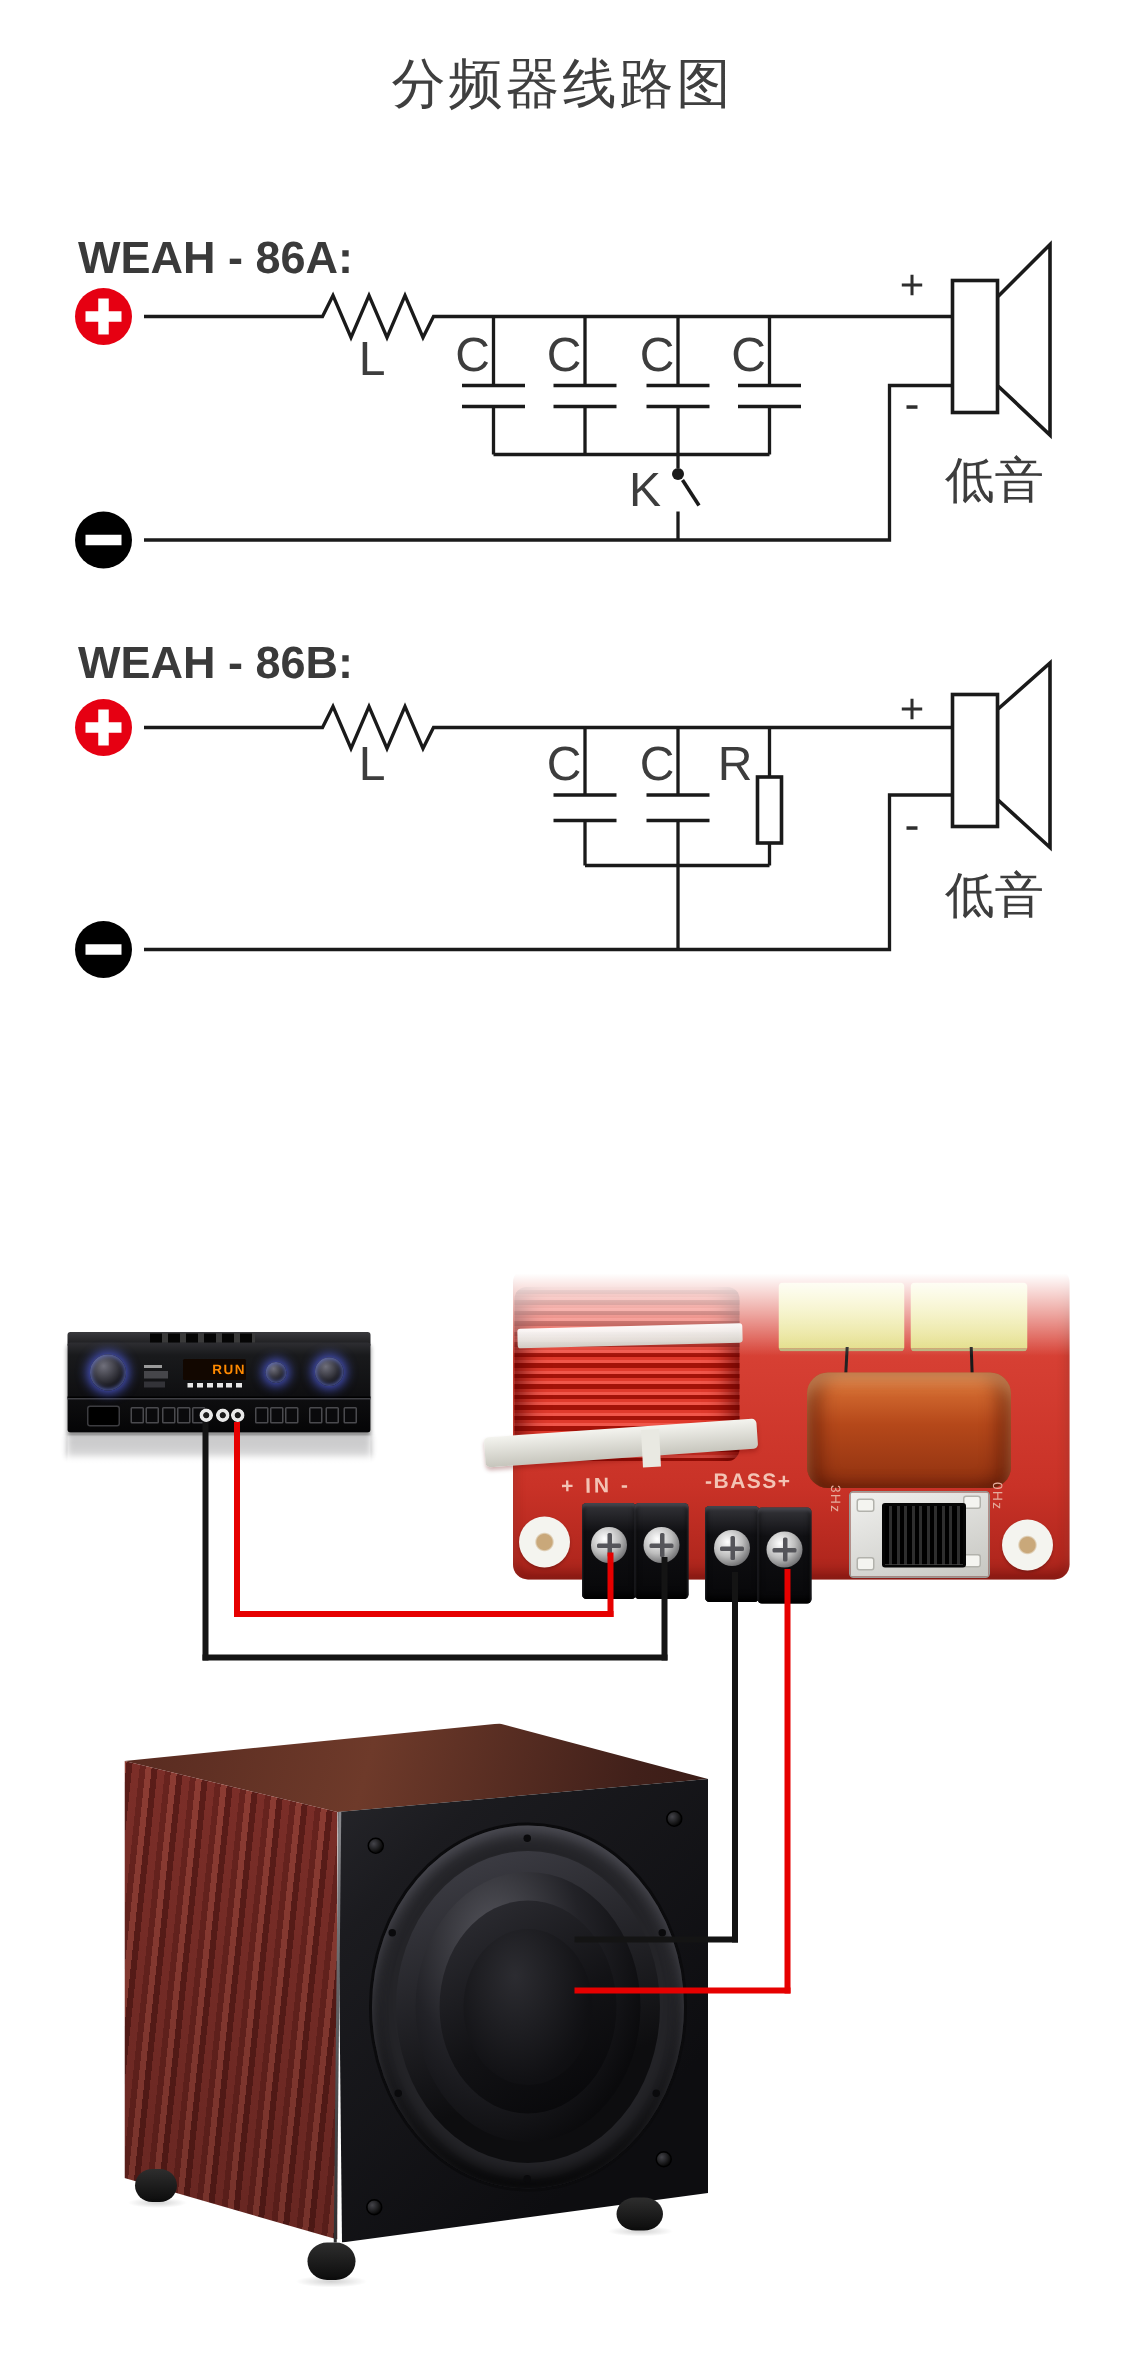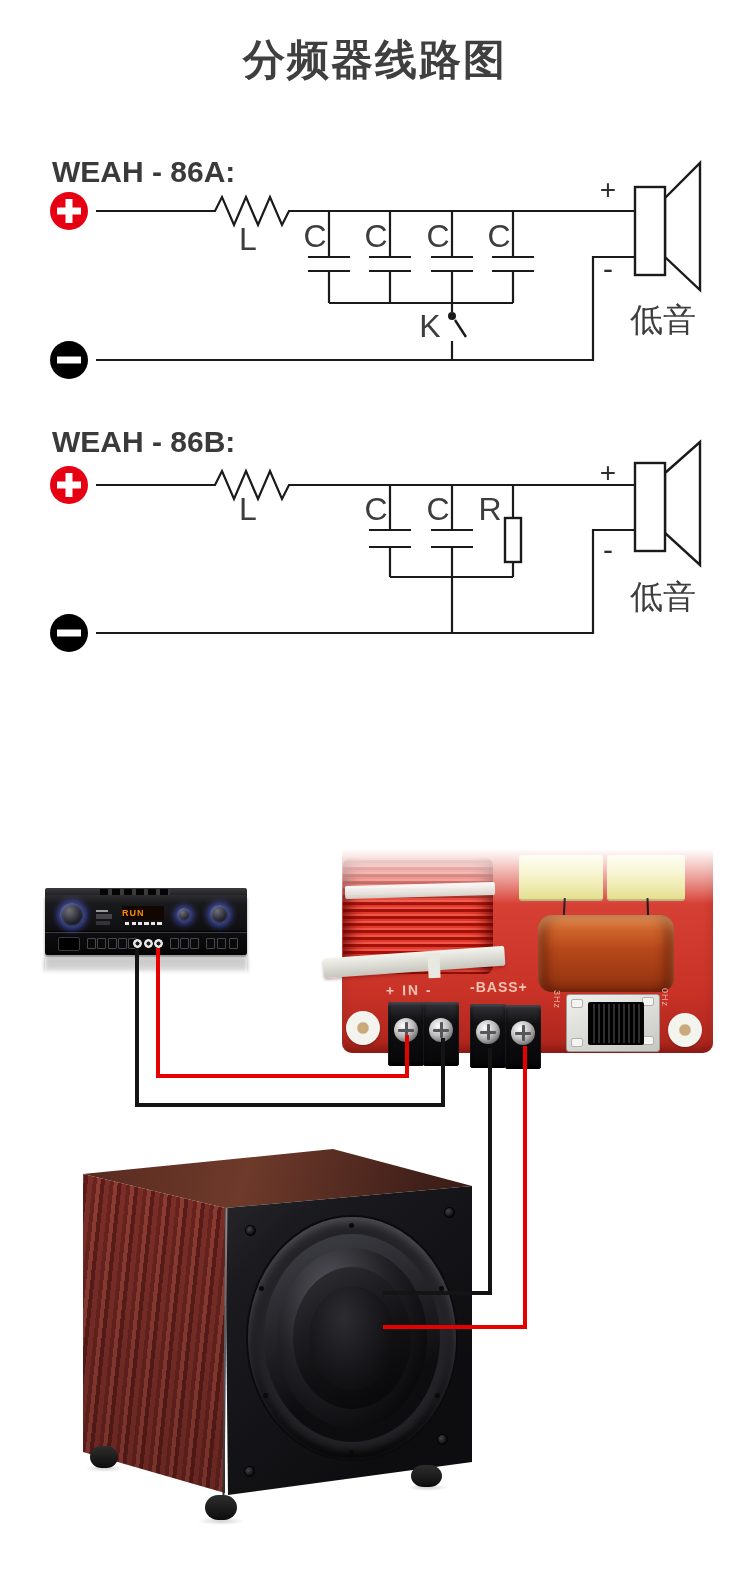--- a/index.html
+++ b/index.html
@@ -37,21 +37,21 @@
   .bscrew{position:absolute;width:9px;height:9px;border-radius:50%;border:1px solid #000;
           background:radial-gradient(circle at 35% 35%,#44444a,#0a0a0a 72%);}
   .foot{position:absolute;background:linear-gradient(#2e2e2e,#0c0c0c);border-radius:45%/55%;}
   .fshadow{position:absolute;background:radial-gradient(ellipse,rgba(0,0,0,.18),rgba(0,0,0,0) 70%);}
 </style>
 </head>
 <body>
 
 <div id="page">
 
-  <div class="abs ctitle" style="top:32px;font-size:42px;font-weight:700;letter-spacing:2px;">分频器线路图</div>
+  <div class="abs ctitle" style="top:32px;font-size:36px;font-weight:400;letter-spacing:2px;">分频器线路图</div>
 
   <svg class="abs" style="left:0;top:148px;" width="750" height="262" viewBox="0 0 750 262">
     <text x="52" y="34" font-size="30" font-weight="600" fill="#3a3a3a">WEAH - 86A:</text>
 
     <g>
       <circle cx="69" cy="63" r="19" fill="#e60012"></circle>
       <line x1="57" y1="63" x2="81" y2="63" stroke="#fff" stroke-width="7"></line>
       <line x1="69" y1="51" x2="69" y2="75" stroke="#fff" stroke-width="7"></line>
     </g>
 
@@ -158,21 +158,21 @@
 
   <div class="abs" style="left:566px;top:994px;width:92px;height:56px;border-radius:3px;z-index:4;border:1px solid #9a9a96;
        background:linear-gradient(160deg,#f0f0ee,#c7c7c2);"></div>
   <div class="ytab" style="left:571px;top:999px;z-index:5;"></div>
   <div class="ytab" style="left:642px;top:997px;z-index:5;"></div>
   <div class="ytab" style="left:571px;top:1038px;z-index:5;"></div>
   <div class="ytab" style="left:642px;top:1036px;z-index:5;"></div>
   <div class="abs" style="left:588px;top:1002px;width:52px;height:39px;border-radius:2px;z-index:5;border:2px solid #050505;
        background:repeating-linear-gradient(90deg,#000 0 3px,#2e2e2e 3px 5px);"></div>
 
-  <div class="silk" style="left:386px;top:982px;transform:rotate(-1deg);">+ IN -</div>
+  <div class="silk" style="left:374px;top:982px;transform:rotate(-1deg);">+ IN -</div>
   <div class="silk" style="left:470px;top:979px;letter-spacing:1px;">-BASS+</div>
   <div class="vsilk" style="left:552px;top:990px;">3Hz</div>
   <div class="vsilk" style="left:660px;top:988px;">0Hz</div>
 
   <div class="hole" style="left:346px;top:1011px;"></div>
   <div class="hole" style="left:668px;top:1013px;"></div>
 
   <div class="term" style="left:388px;top:1002px;"></div>
   <div class="term" style="left:423px;top:1002px;"></div>
   <div class="term" style="left:470px;top:1004px;"></div>
@@ -204,21 +204,21 @@
        background:linear-gradient(#2e2e32,#191a1c 14%,#0f0f11 58%,#050506);box-shadow:0 2px 3px rgba(0,0,0,.4);"></div>
   <div class="abs" style="left:45px;top:931px;width:202px;height:1px;background:#000;z-index:3;"></div>
   <div class="abs" style="left:45px;top:932px;width:202px;height:1px;background:#3f3f44;z-index:3;"></div>
   <div class="knob" style="left:60px;top:903px;width:24px;height:24px;z-index:3;"></div>
   <div class="knob" style="left:177px;top:908px;width:14px;height:14px;z-index:3;"></div>
   <div class="knob" style="left:210px;top:905px;width:19px;height:19px;z-index:3;"></div>
   <div class="abs" style="left:96px;top:910px;width:12px;height:2px;background:#9a9a9a;z-index:3;"></div>
   <div class="abs" style="left:96px;top:914px;width:16px;height:5px;background:#46464a;z-index:3;"></div>
   <div class="abs" style="left:96px;top:921px;width:14px;height:4px;background:#333338;z-index:3;"></div>
   <div class="abs" style="left:122px;top:906px;width:42px;height:14px;background:#120700;border-radius:1px;z-index:3;
-       color:#ff8a00;font-size:9px;font-weight:bold;letter-spacing:1px;text-align:left;line-height:14px;">RUN</div>
+       color:#ff8a00;font-size:9px;font-weight:bold;letter-spacing:1px;text-align:right;line-height:14px;">RUN</div>
   <div class="abs" style="left:125px;top:922px;width:38px;height:3px;z-index:3;
        background:repeating-linear-gradient(90deg,#e8e8e8 0 4px,transparent 4px 6.5px);"></div>
   <div class="abs" style="left:58px;top:937px;width:20px;height:12px;background:#000;border:1px solid #3c3c40;border-radius:2px;z-index:3;"></div>
   <div class="jack" style="left:87px;top:938px;z-index:3;"></div>
   <div class="jack" style="left:97px;top:938px;z-index:3;"></div>
   <div class="jack" style="left:108px;top:938px;z-index:3;"></div>
   <div class="jack" style="left:118px;top:938px;z-index:3;"></div>
   <div class="jack" style="left:128px;top:938px;z-index:3;"></div>
   <div class="rca" style="left:133px;top:939px;z-index:4;"></div>
   <div class="rca" style="left:144px;top:939px;z-index:4;"></div>

